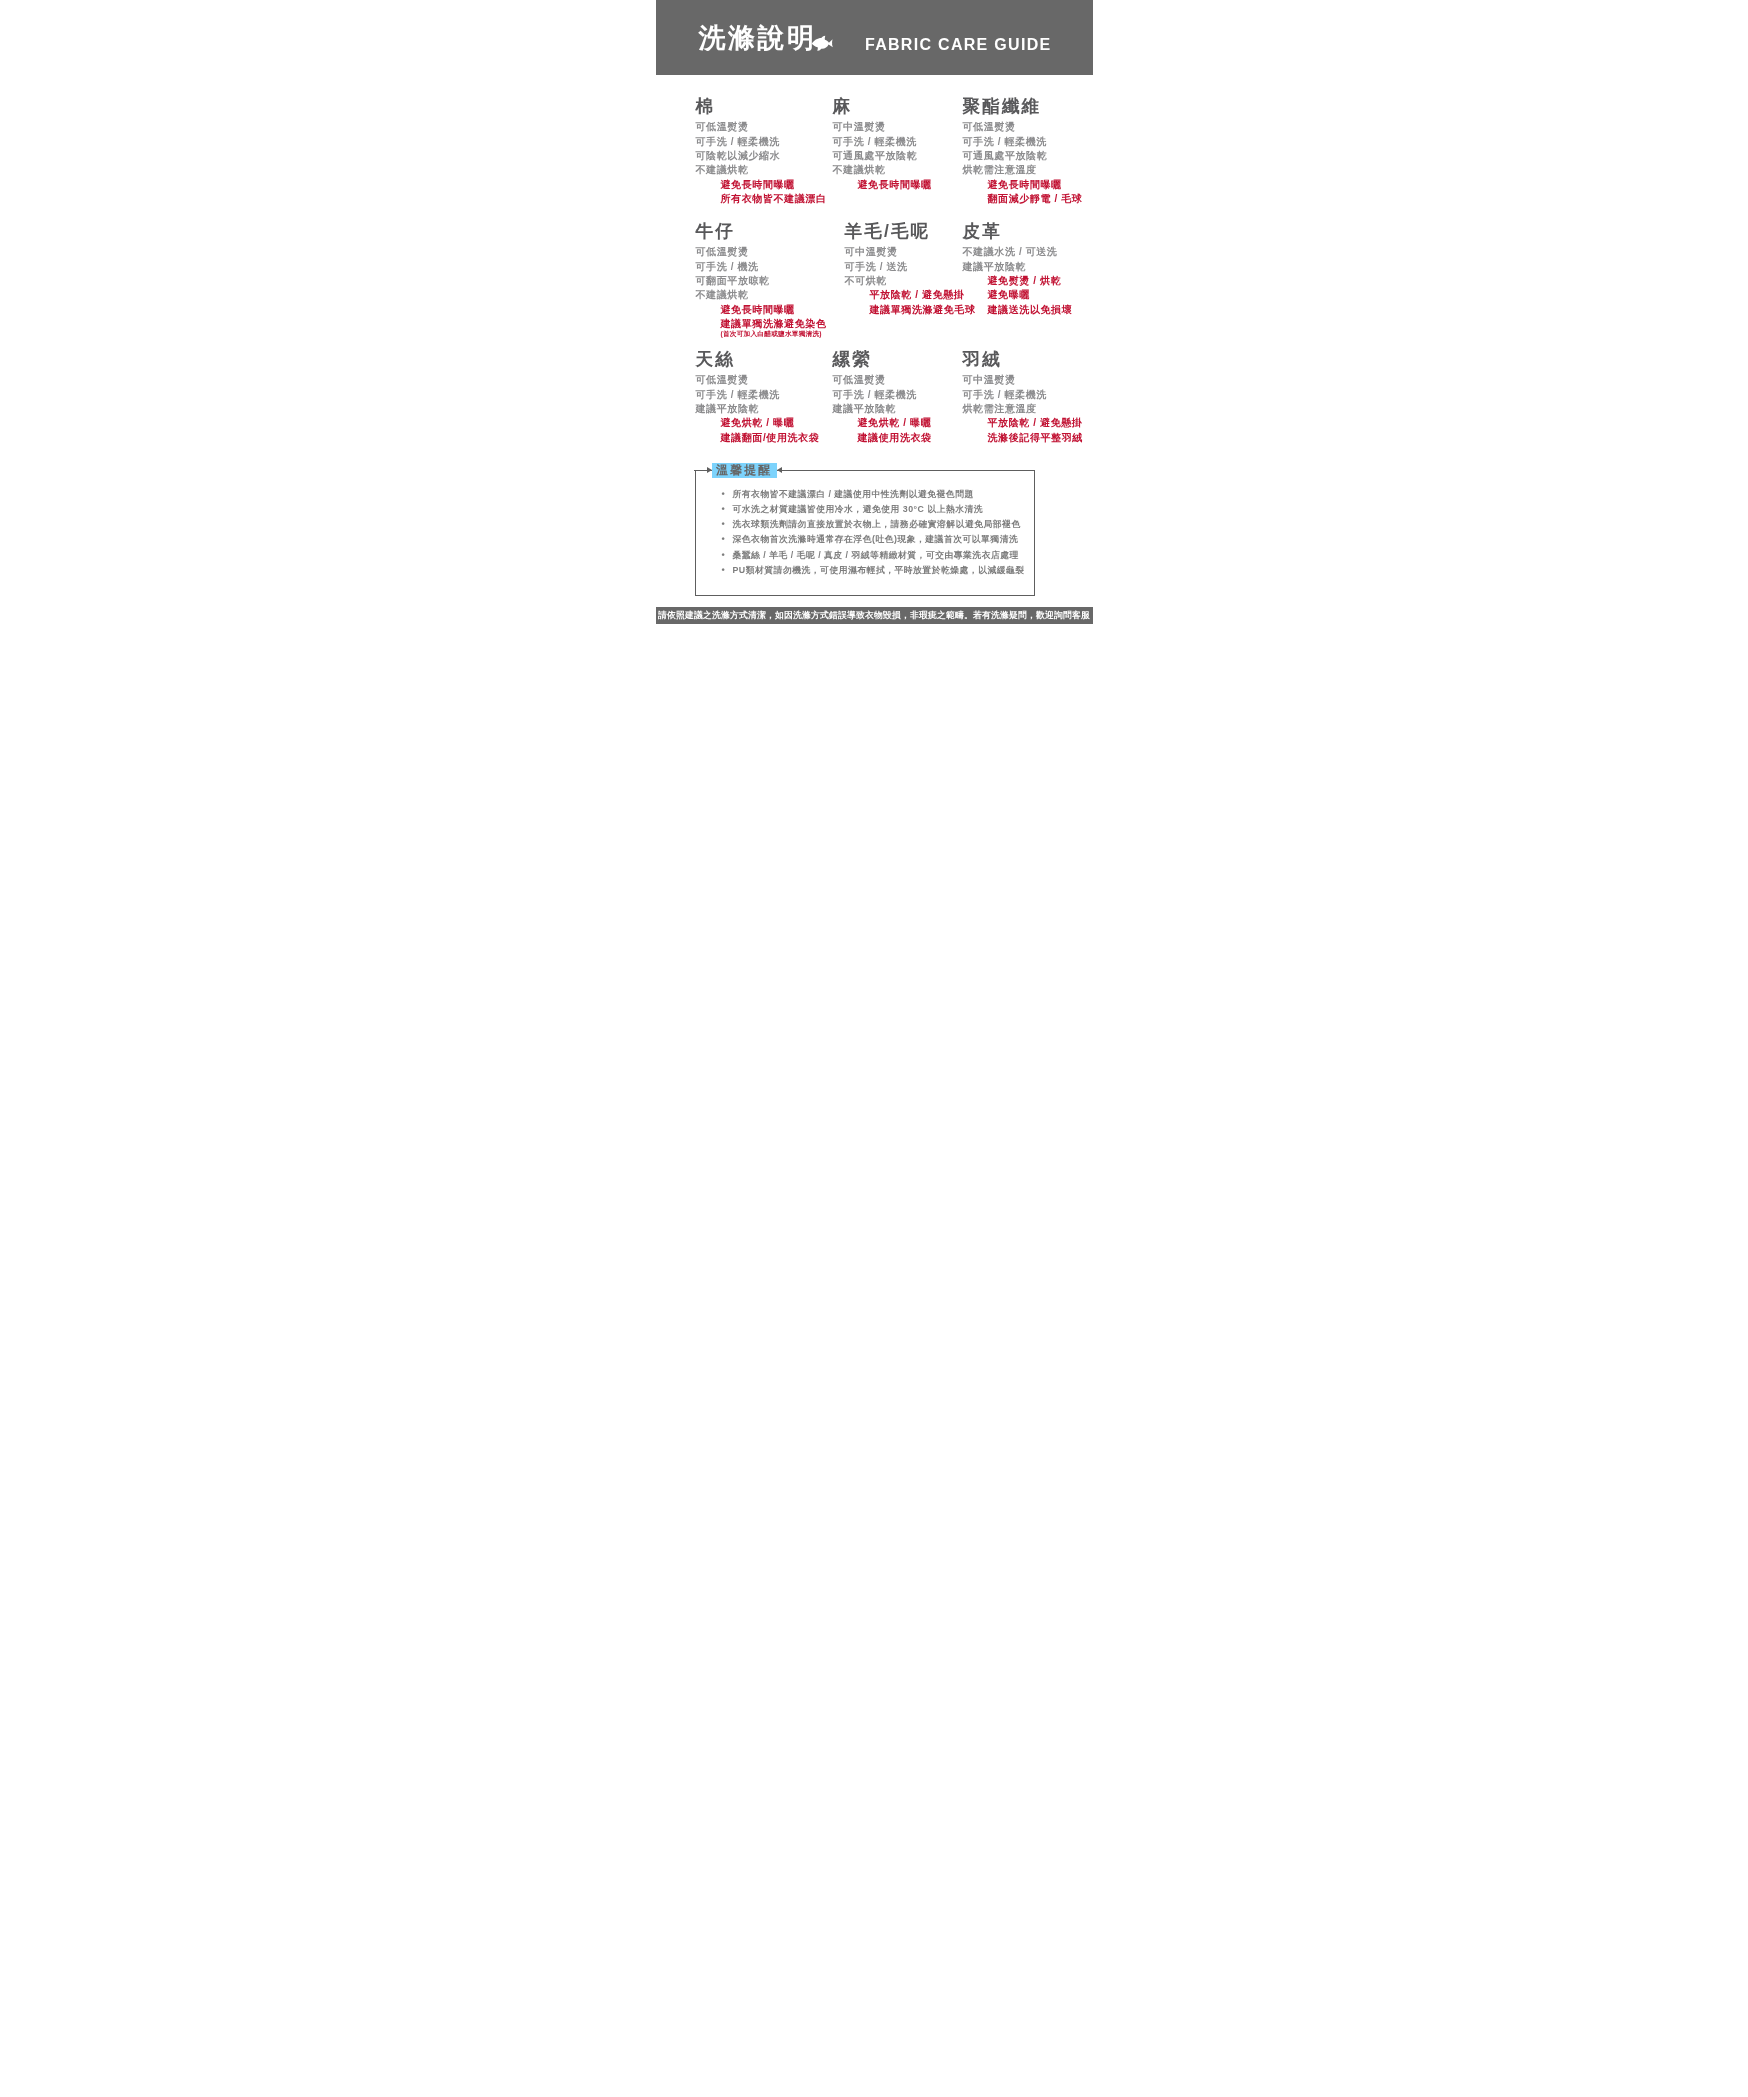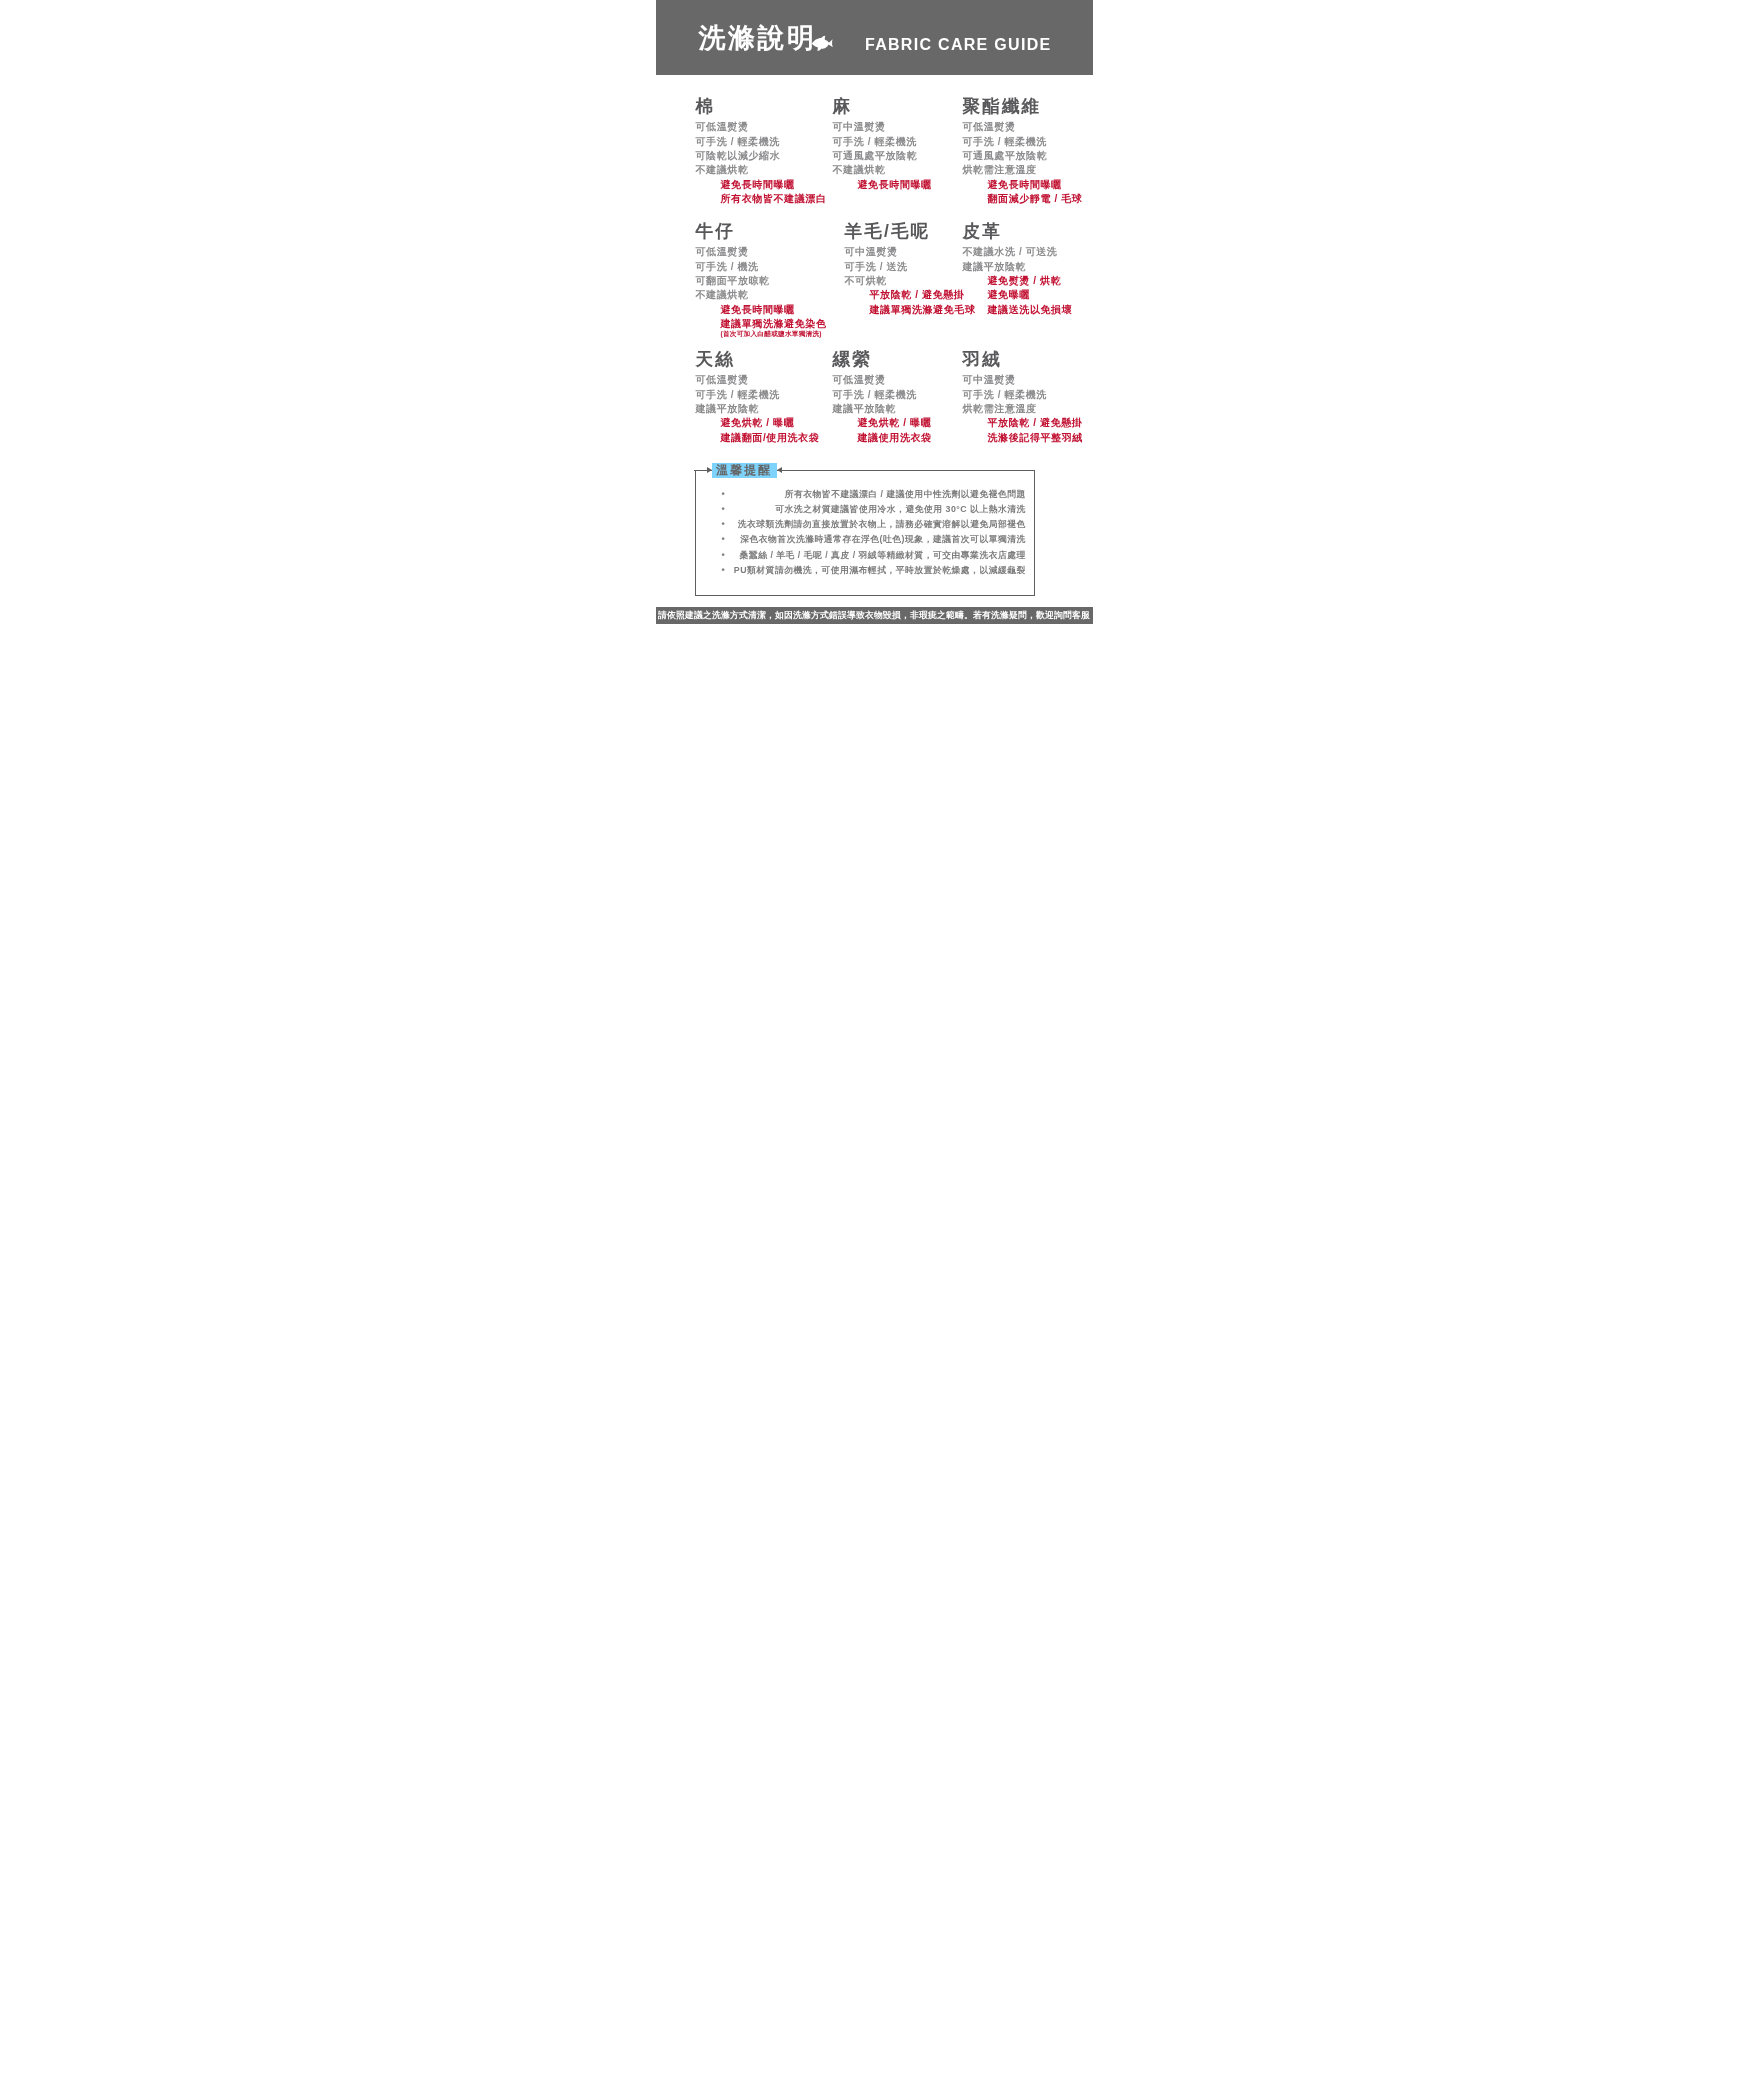--- a/index.html
+++ b/index.html
@@ -37,21 +37,21 @@
   .seg{height:1.3px;background:var(--border);}
   .seg-left{width:12.6px;}
   .seg-right{flex:1;}
   .tri{width:0;height:0;border-top:3.4px solid transparent;border-bottom:3.4px solid transparent;}
   .tri-right{border-left:5.5px solid var(--border);}
   .tri-left{border-right:5.5px solid var(--border);}
   .reminder-title{background:#7dd3fc;padding:0 4.2px;font-size:12px;font-weight:900;
     color:var(--remtitle);letter-spacing:2.1px;white-space:nowrap;line-height:14.3px;}
   .reminder ul{list-style:none;padding:18.5px 7.6px 0 37px;}
   .reminder li{position:relative;font-size:8.8px;line-height:8.8px;margin-bottom:6.5px;
-    letter-spacing:0.5px;color:var(--bullet);font-weight:600;white-space:nowrap;text-align:right;}
+    letter-spacing:0.5px;color:var(--bullet);font-weight:600;white-space:nowrap;}
   .reminder li::before{content:"\2022";position:absolute;left:-11px;top:0;
     font-size:9.2px;color:var(--bullet);}
 
   
   .band.footer{top:607px;height:32px;}
   .footer-text{color:#fff;font-size:8.8px;line-height:16.4px;text-align:center;
     font-weight:600;letter-spacing:0.2px;white-space:nowrap;}
 </style>
 </head>
 <body>

